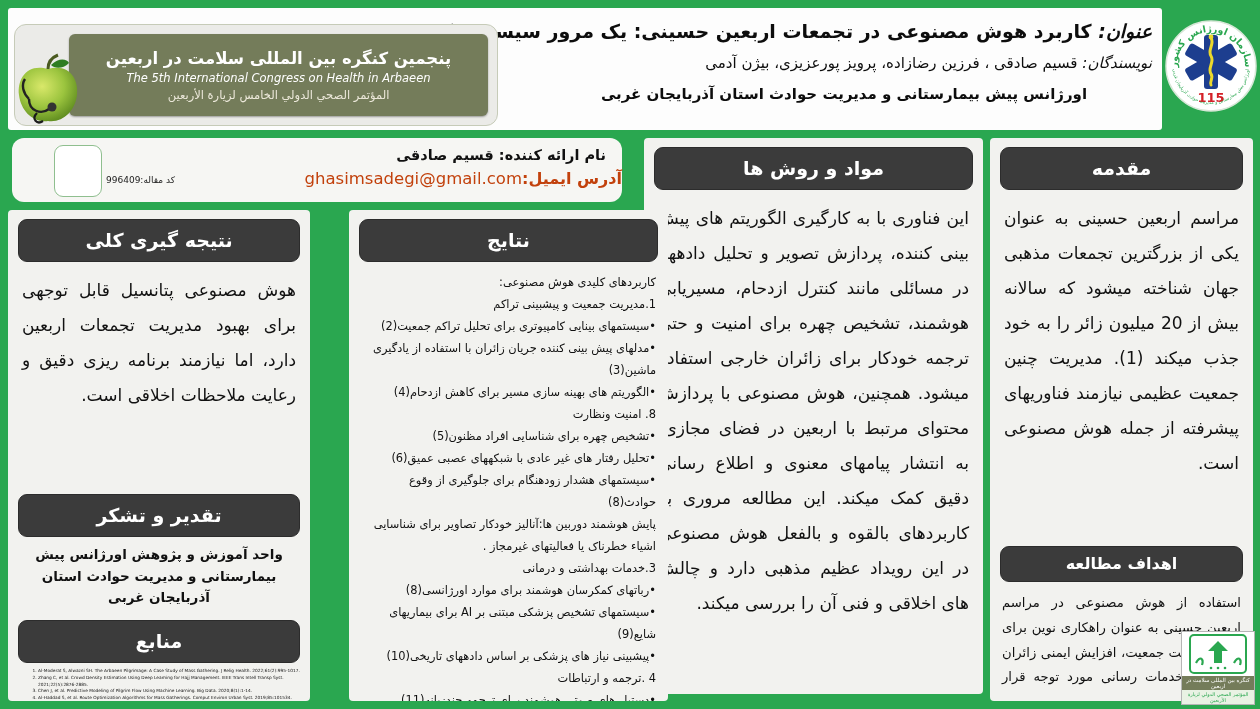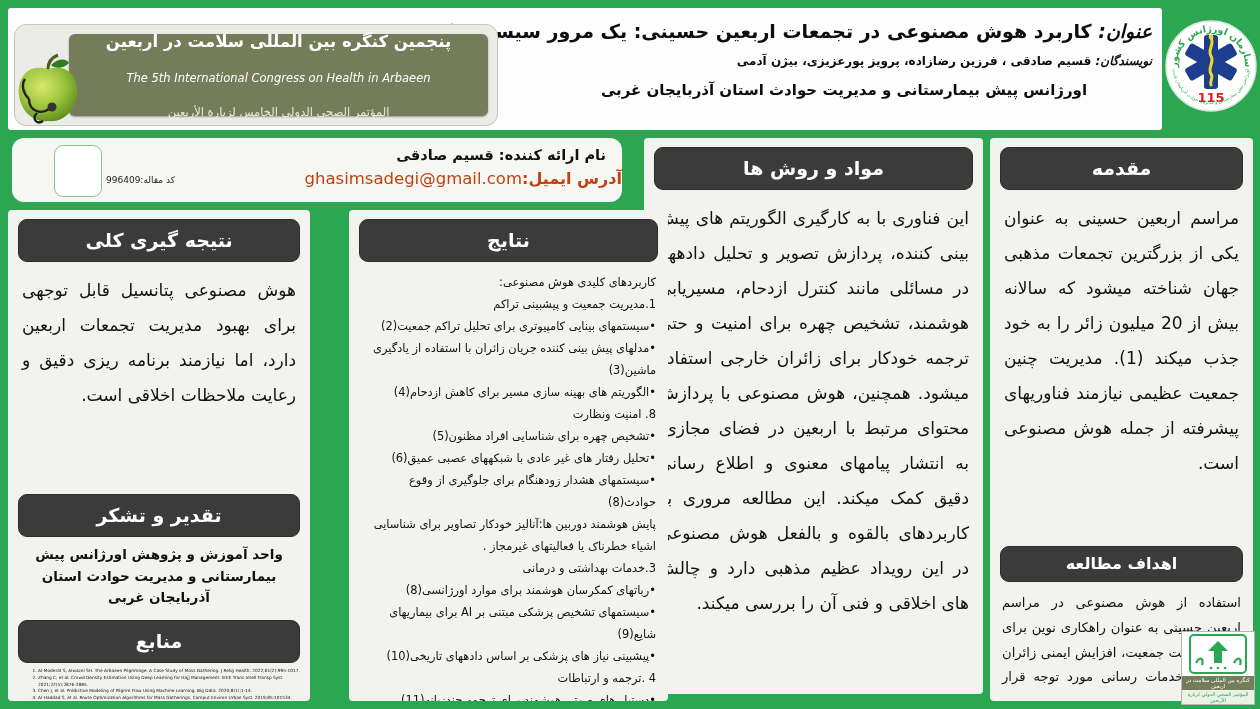--- a/index.html
+++ b/index.html
@@ -4,29 +4,29 @@
 <style>
   html,body{margin:0;padding:0;background:#1e7d3c;}
   .poster{position:relative;width:1260px;height:709px;background:#2aa750;
           font-family:"DejaVu Sans",sans-serif;direction:rtl;overflow:hidden;}
 
   
   .header{position:absolute;left:8px;top:8px;width:1154px;height:122px;
           background:#fdfdfd;border-radius:3px;}
   .header-lines{position:absolute;right:10px;top:2px;width:676px;color:#0d0d0d;text-align:right;}
   .h-line1{font-size:19px;font-weight:bold;margin-top:10px;white-space:nowrap;}
-  .h-line2{font-size:12px;font-weight:bold;margin-top:12px;}
+  .h-line2{font-size:15px;font-weight:normal;margin-top:12px;}
   .h-line3{font-size:15px;font-weight:bold;margin-top:13px;text-align:center;padding-left:60px;}
   .lbl{font-style:italic;}
 
   .congress-banner{position:absolute;left:6px;top:16px;width:482px;height:100px;
           background:#ebebe8;border:1px solid #c6cbb8;border-radius:12px;}
   .banner-inner{position:absolute;left:54px;top:9px;right:9px;bottom:9px;background:#747c5a;
           border-radius:6px;color:#fff;display:flex;flex-direction:column;justify-content:center;
-          gap:20px;text-align:center;box-shadow:0 1px 2px rgba(0,0,0,.35);}
+          gap:3px;text-align:center;box-shadow:0 1px 2px rgba(0,0,0,.35);}
   .banner-fa{font-size:16.5px;font-weight:bold;}
   .banner-en{font-size:11.5px;font-style:italic;direction:ltr;}
   .banner-ar{font-size:11.5px;color:#ece8da;}
   .apple-wrap{position:absolute;left:-6px;top:24px;width:78px;height:78px;}
 
   .badge-wrap{position:absolute;left:1164px;top:10px;width:94px;height:118px;}
 
   
   .presenter{position:absolute;left:12px;top:138px;width:610px;height:64px;
           background:#f6f6f3;border-radius:12px;}

